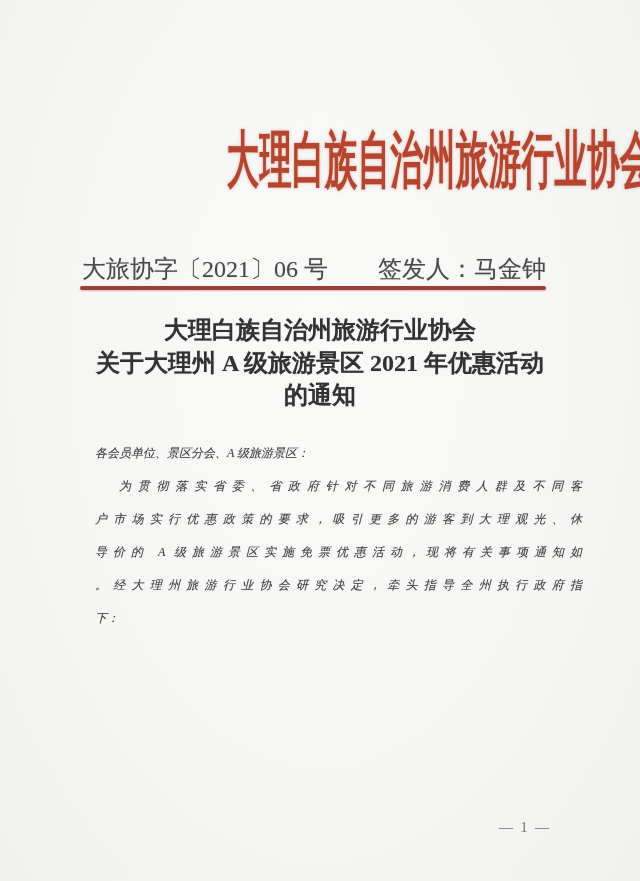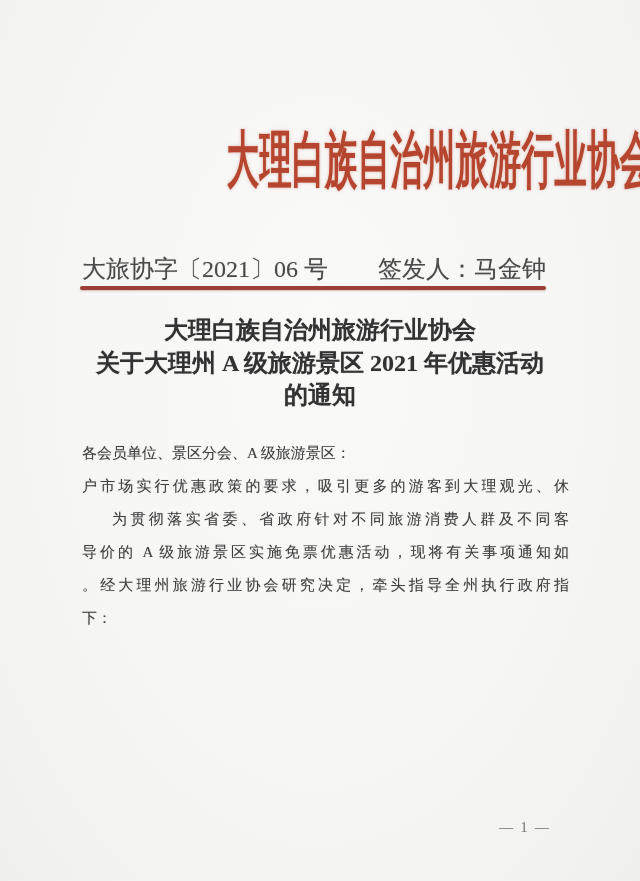--- a/index.html
+++ b/index.html
@@ -68,26 +68,27 @@
     font-size: 24px;
     font-weight: bold;
     line-height: 32.5px;
     color: #323232;
     text-shadow: 0 0 1px rgba(60, 60, 60, 0.45);
   }
   
   .body {
     position: absolute;
     top: 437px;
-    left: 82px;
+    left: 95px;
     width: 487px;
-    font-size: 15px;
+    font-size: 12px;
     line-height: 33px;
     color: #414141;
     text-shadow: 0 0 1px rgba(85, 85, 85, 0.38);
+    font-style: italic;
   }
   .line { white-space: nowrap; }
   .line.just {
     white-space: normal;
     text-align: justify;
     text-align-last: justify;
   }
   .line.indent { text-indent: 2em; }
   .line.heading {
     font-weight: bold;
@@ -123,22 +124,22 @@
 
   <div class="title">
     <div>大理白族自治州旅游行业协会</div>
     <div>关于大理州 A 级旅游景区 2021 年优惠活动</div>
     <div>的通知</div>
   </div>
 
   <div class="body">
     <div class="line">各会员单位、景区分会、A 级旅游景区：</div>
 
+    <div class="line just indent">为贯彻落实省委、省政府针对不同旅游消费人群及不同客</div>
     <div class="line just">户市场实行优惠政策的要求，吸引更多的游客到大理观光、休</div>
-    <div class="line just indent">为贯彻落实省委、省政府针对不同旅游消费人群及不同客</div>
     <div class="line just">导价的 A 级旅游景区实施免票优惠活动，现将有关事项通知如</div>
     <div class="line just">。经大理州旅游行业协会研究决定，牵头指导全州执行政府指</div>
     <div class="line">下：</div>
 
   </div>
 
   <div class="pageno">— 1 —</div>
 
 </div>
 

